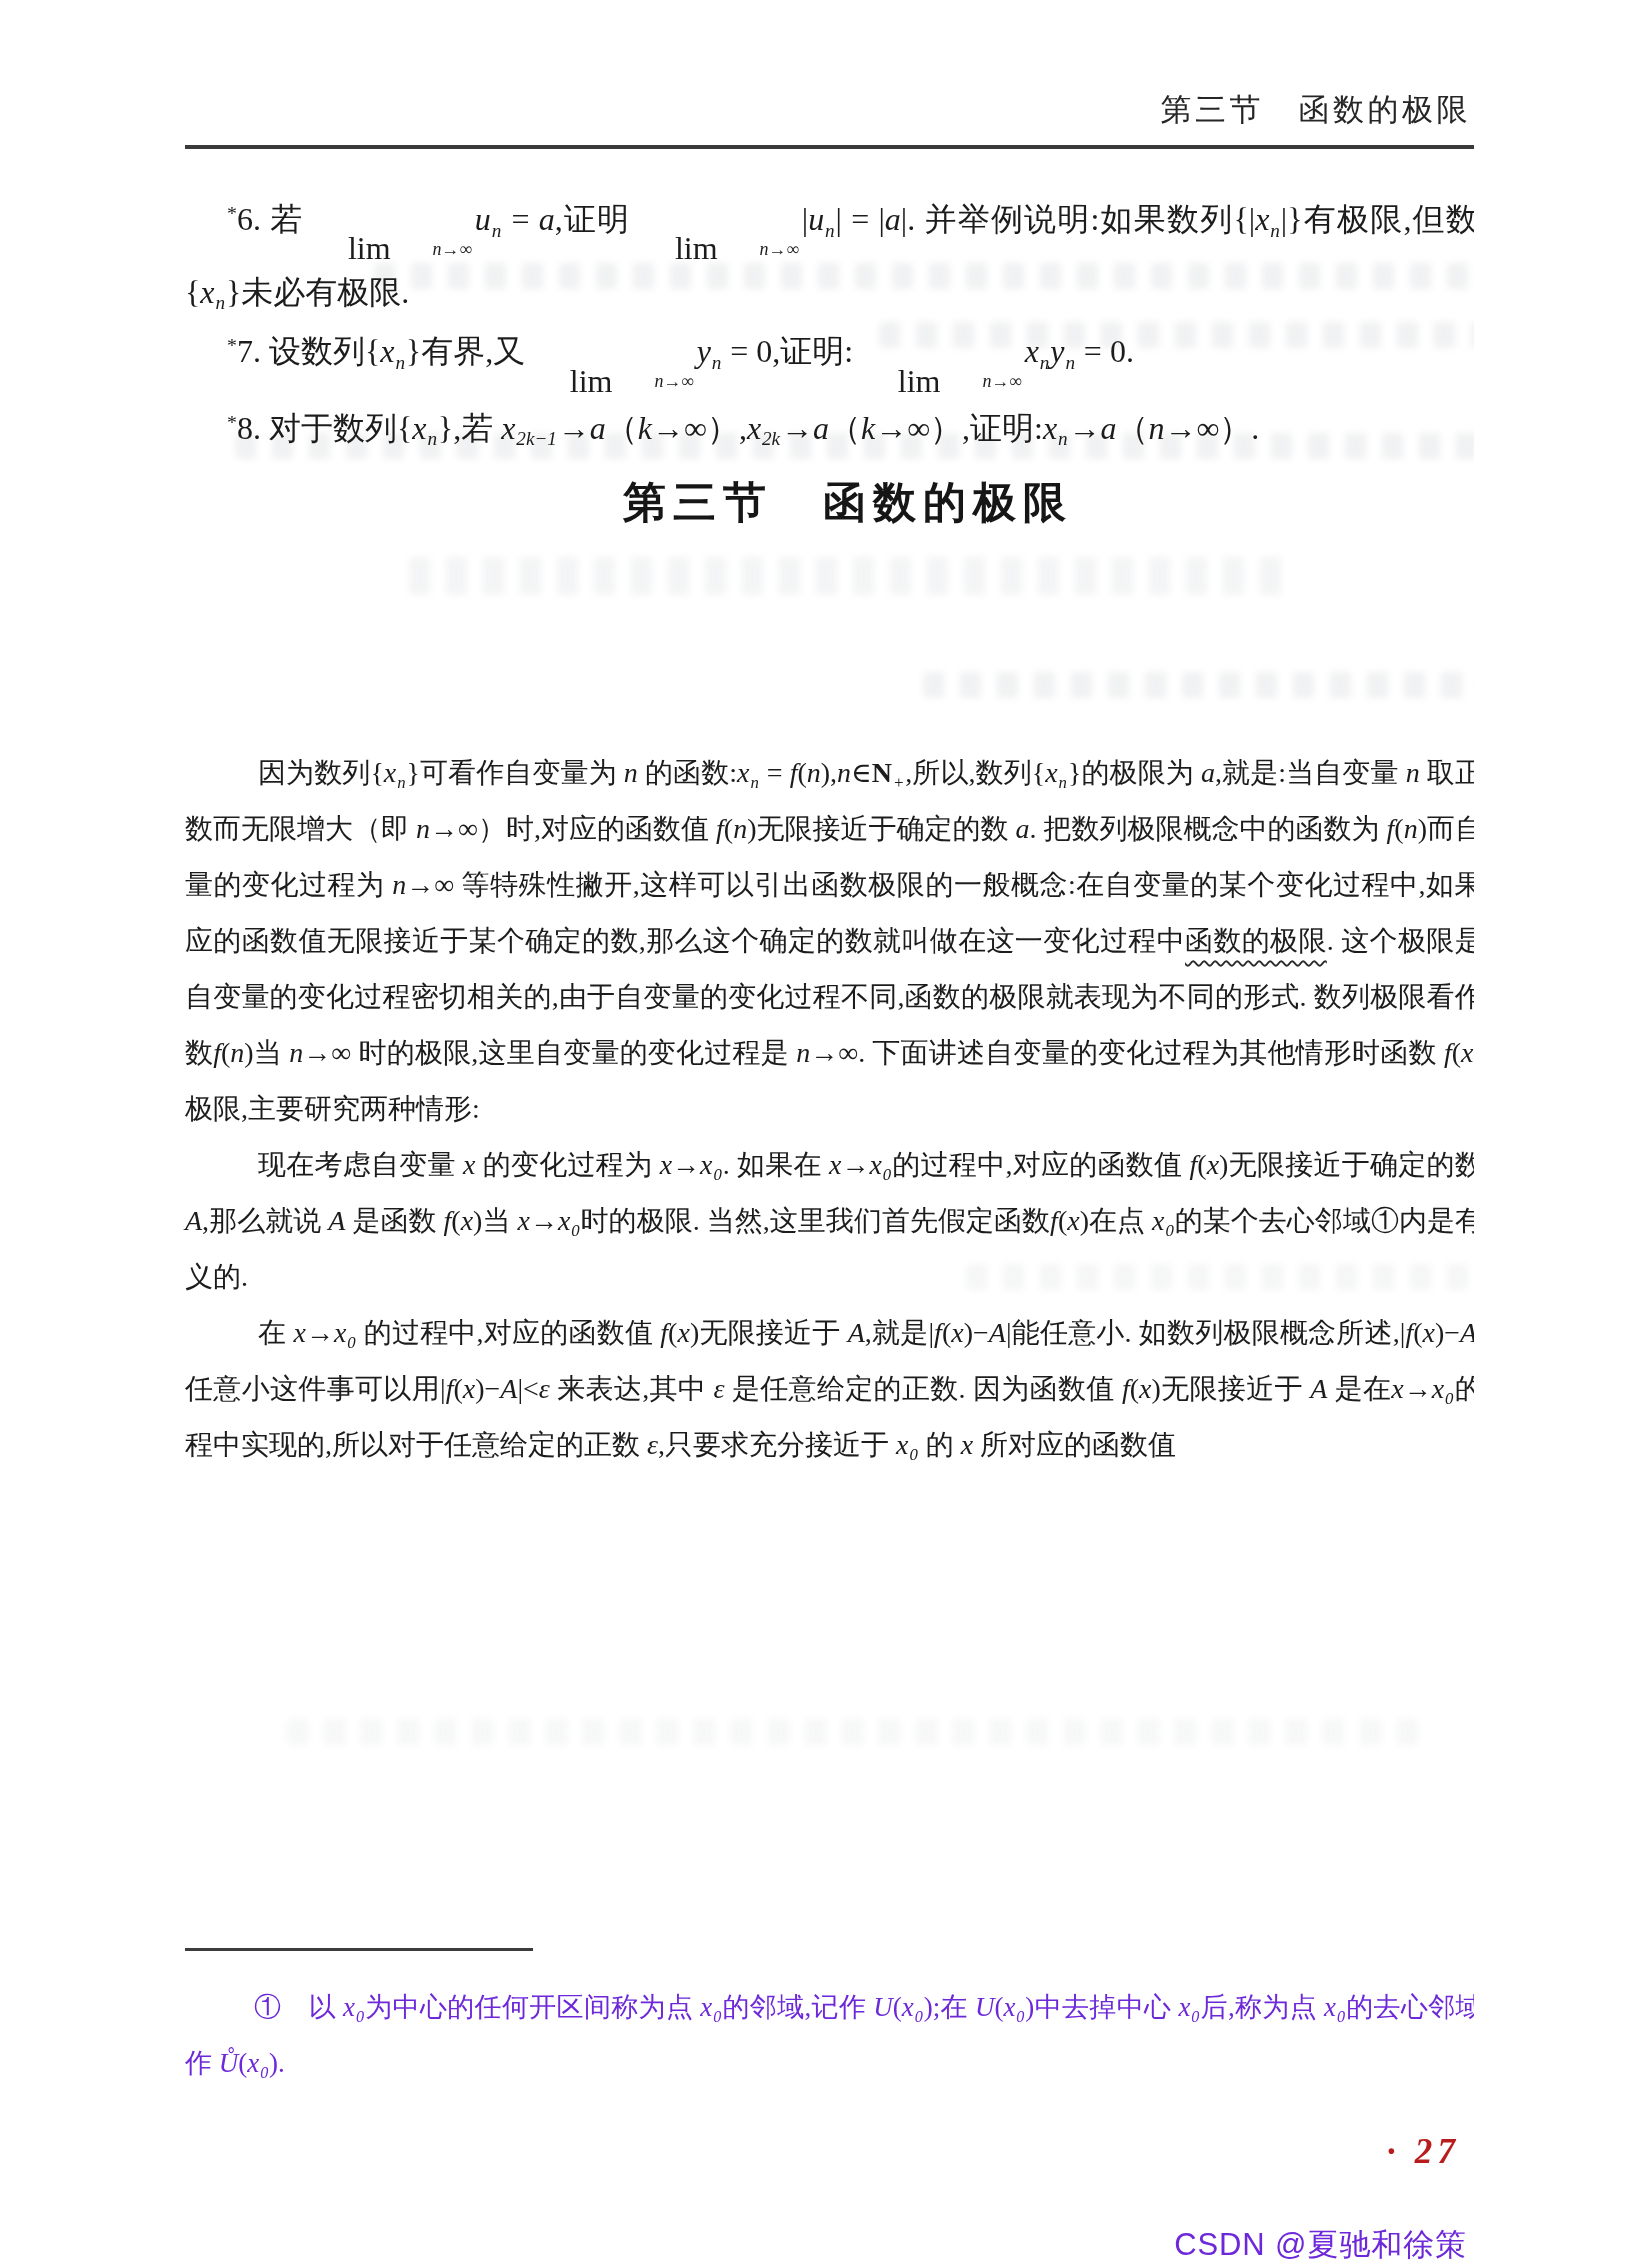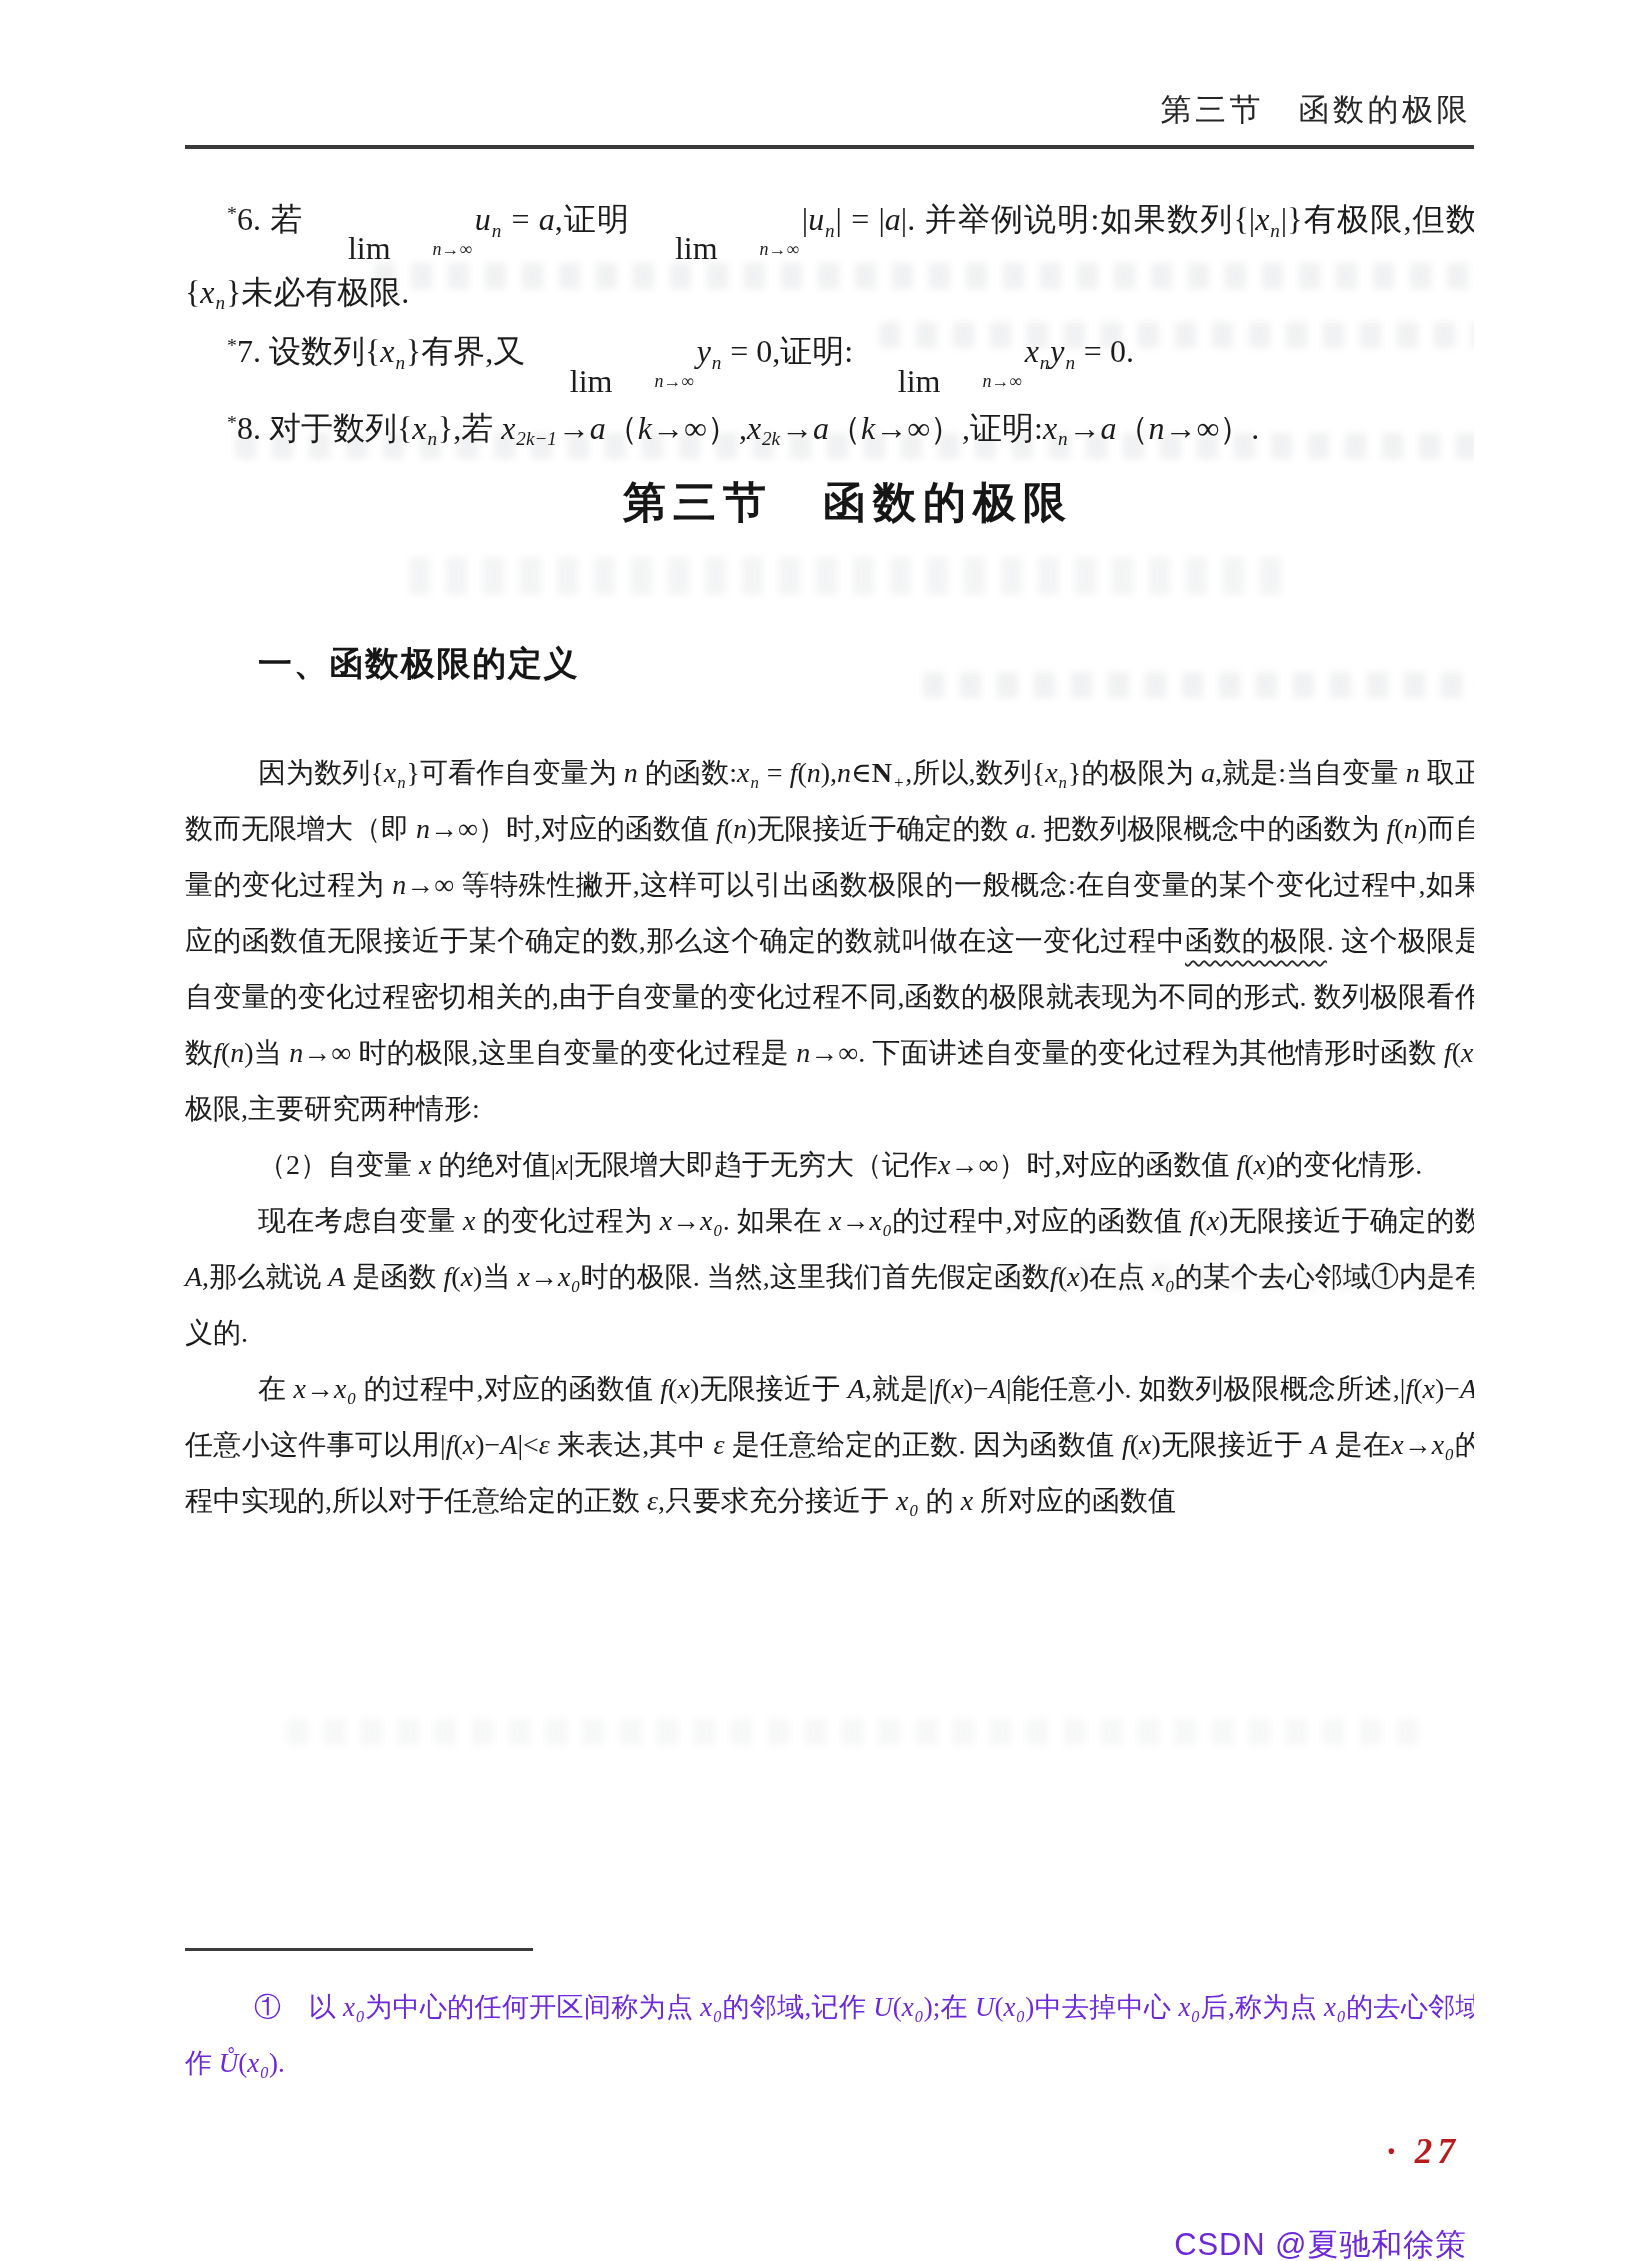--- a/index.html
+++ b/index.html
@@ -140,25 +140,23 @@
           <span class="lb"><i>n</i>→∞</span>
         </span><i>y</i><sub>n</sub> = 0,证明:<span class="lim">
           <span class="lt">lim</span>
           <span class="lb"><i>n</i>→∞</span>
         </span><i>x</i><sub>n</sub><i>y</i><sub>n</sub> = 0.</p>
     <p><sup>*</sup>8. 对于数列{<i>x</i><sub>n</sub>},若 <i>x</i><sub>2k−1</sub>→<i>a</i>（<i>k</i>→∞）,<i>x</i><sub>2k</sub>→<i>a</i>（<i>k</i>→∞）,证明:<i>x</i><sub>n</sub>→<i>a</i>（<i>n</i>→∞）.</p>
   </div>
 
   <div class="section-title">第三节　函数的极限</div>
 
-  <div class="subsection">一、函数极限的定义</div>
 
   <div class="main-body">
     <p>因为数列{<i>x</i><sub>n</sub>}可看作自变量为 <i>n</i> 的函数:<i>x</i><sub>n</sub> = <i>f</i>(<i>n</i>),<i>n</i>∈<b>N</b><sub>+</sub>,所以,数列{<i>x</i><sub>n</sub>}的极限为 <i>a</i>,就是:当自变量 <i>n</i> 取正整数而无限增大（即 <i>n</i>→∞）时,对应的函数值 <i>f</i>(<i>n</i>)无限接近于确定的数 <i>a</i>. 把数列极限概念中的函数为 <i>f</i>(<i>n</i>)而自变量的变化过程为 <i>n</i>→∞ 等特殊性撇开,这样可以引出函数极限的一般概念:在自变量的某个变化过程中,如果对应的函数值无限接近于某个确定的数,那么这个确定的数就叫做在这一变化过程中<span class="wavy">函数的极限</span>. 这个极限是与自变量的变化过程密切相关的,由于自变量的变化过程不同,函数的极限就表现为不同的形式. 数列极限看作函数<i>f</i>(<i>n</i>)当 <i>n</i>→∞ 时的极限,这里自变量的变化过程是 <i>n</i>→∞. 下面讲述自变量的变化过程为其他情形时函数 <i>f</i>(<i>x</i>)的极限,主要研究两种情形:</p>
-    <p>（2）自变量 <i>x</i> 的绝对值|<i>x</i>|无限增大即趋于无穷大（记作<i>x</i>→∞）时,对应的函数值 <i>f</i>(<i>x</i>)的变化情形.</p>
     <p>现在考虑自变量 <i>x</i> 的变化过程为 <i>x</i>→<i>x</i><sub>0</sub>. 如果在 <i>x</i>→<i>x</i><sub>0</sub>的过程中,对应的函数值 <i>f</i>(<i>x</i>)无限接近于确定的数值 <i>A</i>,那么就说 <i>A</i> 是函数 <i>f</i>(<i>x</i>)当 <i>x</i>→<i>x</i><sub>0</sub>时的极限. 当然,这里我们首先假定函数<i>f</i>(<i>x</i>)在点 <i>x</i><sub>0</sub>的某个去心邻域①内是有定义的.</p>
     <p>在 <i>x</i>→<i>x</i><sub>0</sub> 的过程中,对应的函数值 <i>f</i>(<i>x</i>)无限接近于 <i>A</i>,就是|<i>f</i>(<i>x</i>)−<i>A</i>|能任意小. 如数列极限概念所述,|<i>f</i>(<i>x</i>)−<i>A</i>|能任意小这件事可以用|<i>f</i>(<i>x</i>)−<i>A</i>|&lt;<i>ε</i> 来表达,其中 <i>ε</i> 是任意给定的正数. 因为函数值 <i>f</i>(<i>x</i>)无限接近于 <i>A</i> 是在<i>x</i>→<i>x</i><sub>0</sub>的过程中实现的,所以对于任意给定的正数 <i>ε</i>,只要求充分接近于 <i>x</i><sub>0</sub> 的 <i>x</i> 所对应的函数值</p>
   </div>
 
   <div class="footnote-rule"></div>
   <div class="footnote">
     <p>①　以 <i>x</i><sub>0</sub>为中心的任何开区间称为点 <i>x</i><sub>0</sub>的邻域,记作 <i>U</i>(<i>x</i><sub>0</sub>);在 <i>U</i>(<i>x</i><sub>0</sub>)中去掉中心 <i>x</i><sub>0</sub>后,称为点 <i>x</i><sub>0</sub>的去心邻域,记作 <i>Ů</i>(<i>x</i><sub>0</sub>).</p>
   </div>
 
   <div class="page-number">· 27 ·</div>

